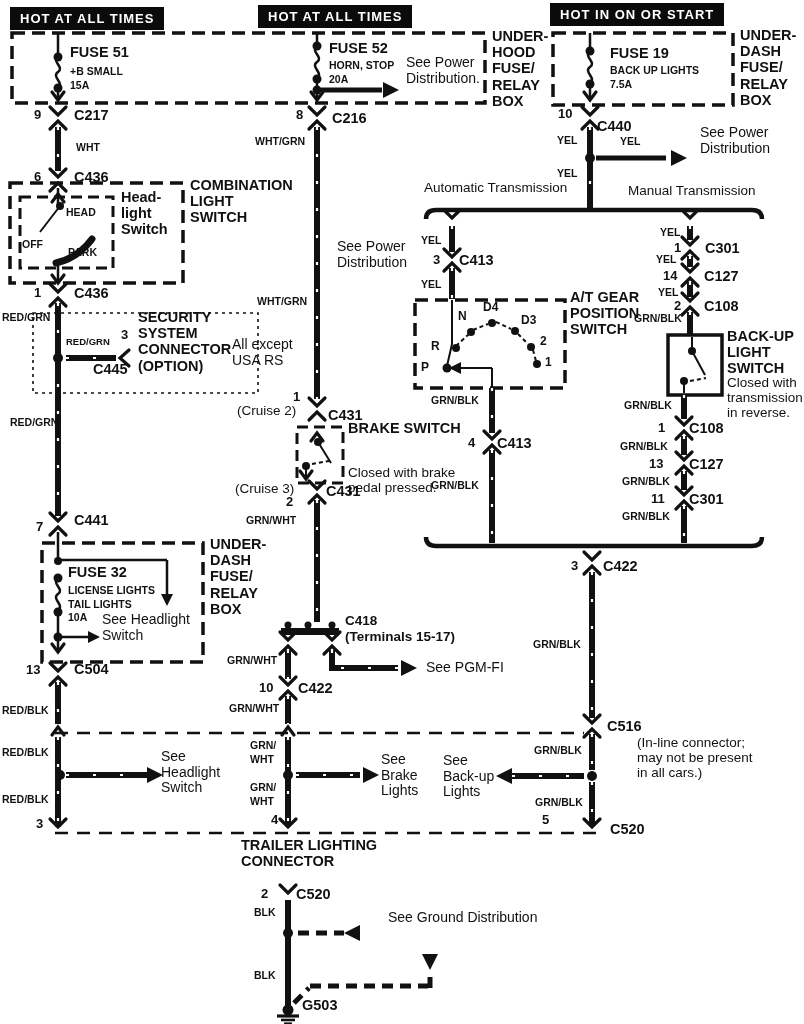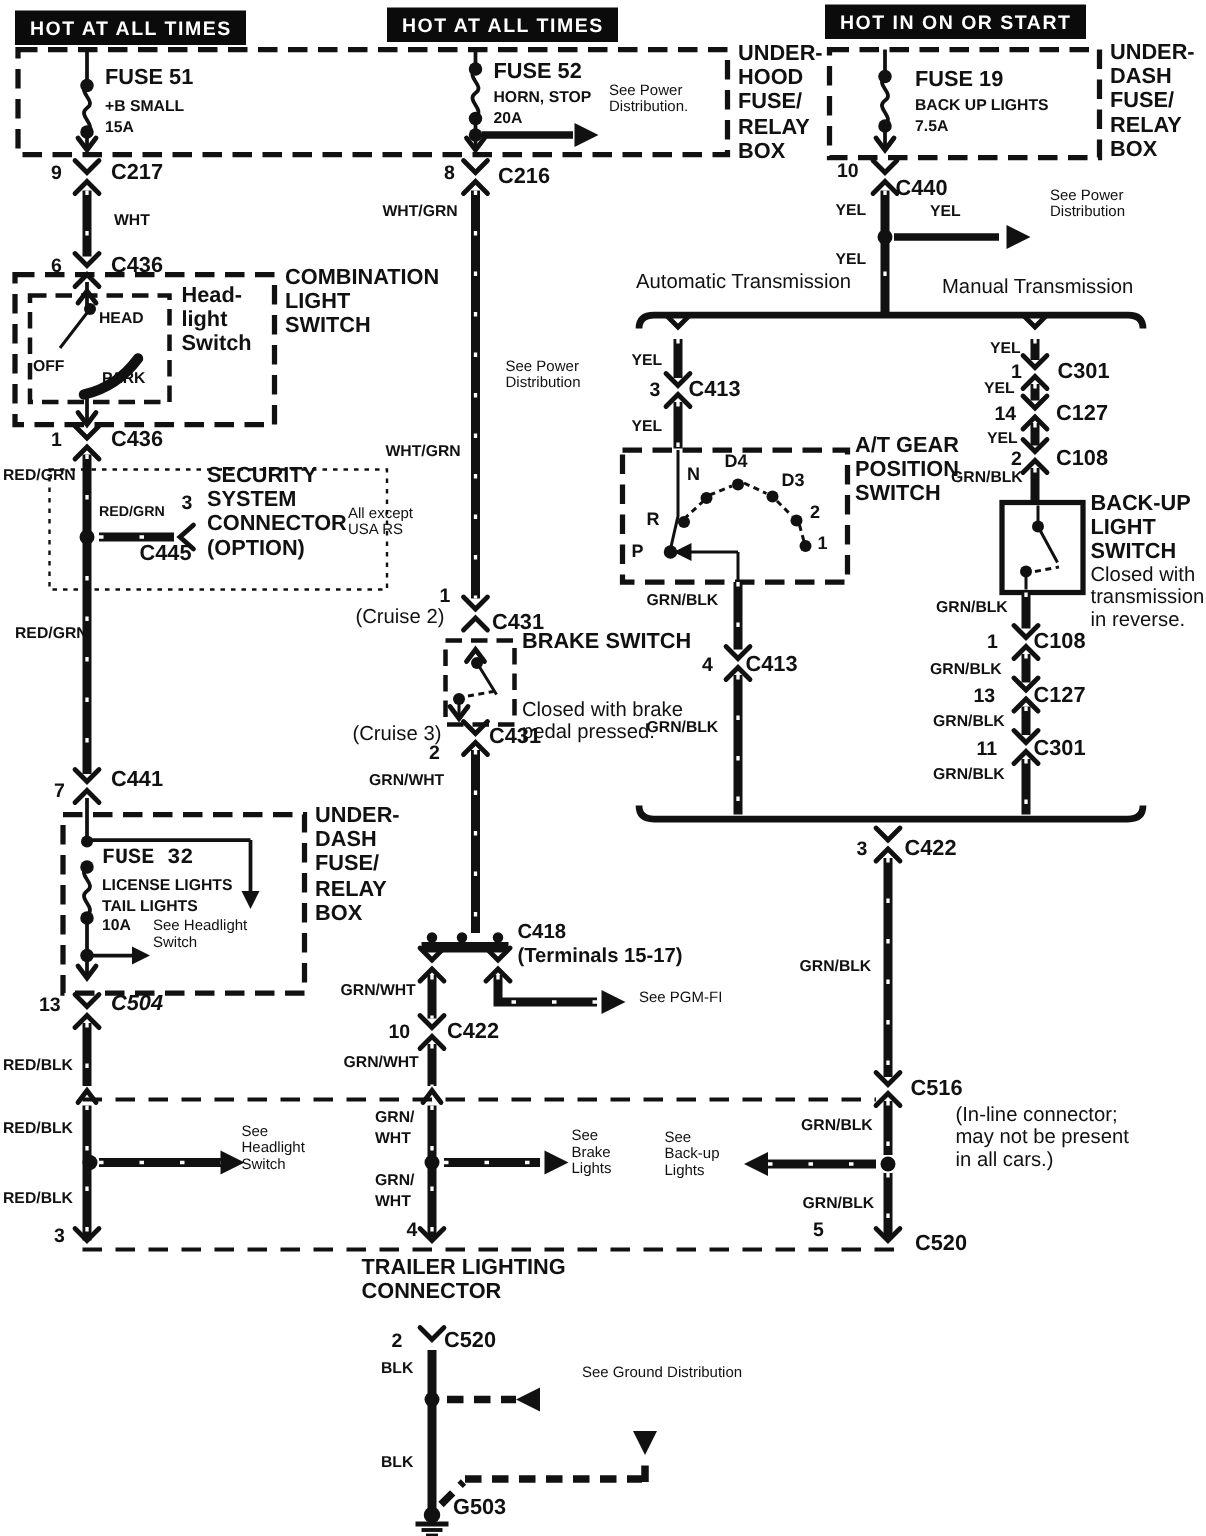--- a/index.html
+++ b/index.html
@@ -6,21 +6,21 @@
   #stage{position:relative;width:804px;height:1024px;background:#ffffff;overflow:hidden;
          font-family:"Liberation Sans","DejaVu Sans",sans-serif;}
   svg{position:absolute;left:0;top:0;}
   .lbl{position:absolute;font-weight:700;color:#111;white-space:pre-line;line-height:1.12;}
   .fs15{font-size:14.5px;}
   .fs14{font-size:13.5px;line-height:1.15;}
   .fs13{font-size:13px;}
   .fs12{font-size:12px;}
   .fs11{font-size:10.5px;line-height:1.3;}
   .fs10{font-size:9.5px;}
-  .reg{font-weight:400;font-size:10px;line-height:1.12;}
+  .reg{font-weight:400;font-size:14px;line-height:1.12;}
   .reg13{font-weight:400;font-size:13.5px;line-height:1.12;}
   .hdr{position:absolute;background:#0b0b0b;color:#fff;font-weight:700;font-size:13px;
        letter-spacing:1px;padding:4px 10px;}
   
   .wire{stroke:#111;stroke-width:6;fill:none;}
   .w5{stroke:#111;stroke-width:5;fill:none;}
   .tick{stroke:#fff;stroke-width:2.2;fill:none;stroke-dasharray:3 24;}
   .thin{stroke:#111;stroke-width:2.5;fill:none;}
   .thin2{stroke:#111;stroke-width:2;fill:none;}
   .sd{stroke:#111;stroke-width:2;fill:none;stroke-dasharray:4 3;}
@@ -234,21 +234,21 @@
 
 <div class="lbl fs15" style="left:70px;top:44px;">FUSE 51</div>
 <div class="lbl fs11" style="left:70px;top:65px;">+B SMALL
 15A</div>
 <div class="lbl fs15" style="left:329px;top:40px;">FUSE 52</div>
 <div class="lbl fs11" style="left:329px;top:59px;">HORN, STOP
 20A</div>
 <div class="lbl fs15" style="left:610px;top:45px;">FUSE 19</div>
 <div class="lbl fs11" style="left:610px;top:64px;">BACK UP LIGHTS
 7.5A</div>
-<div class="lbl fs15" style="left:68px;top:564px;font-family:Liberation Mono, monospace;">FUSE 32</div>
+<div class="lbl fs15" style="left:68px;top:564px;">FUSE 32</div>
 <div class="lbl fs11" style="left:68px;top:584px;">LICENSE LIGHTS
 TAIL LIGHTS
 10A</div>
 
 <div class="lbl reg" style="left:406px;top:55px;">See Power
 Distribution.</div>
 <div class="lbl reg" style="left:337px;top:239px;">See Power
 Distribution</div>
 <div class="lbl reg" style="left:700px;top:125px;">See Power
 Distribution</div>
@@ -313,21 +313,21 @@
 
 <div class="lbl fs13" style="left:34px;top:108px;">9</div>
 <div class="lbl fs15" style="left:74px;top:107px;">C217</div>
 <div class="lbl fs13" style="left:34px;top:170px;">6</div>
 <div class="lbl fs15" style="left:74px;top:169px;">C436</div>
 <div class="lbl fs13" style="left:34px;top:286px;">1</div>
 <div class="lbl fs15" style="left:74px;top:285px;">C436</div>
 <div class="lbl fs13" style="left:36px;top:520px;">7</div>
 <div class="lbl fs15" style="left:74px;top:512px;">C441</div>
 <div class="lbl fs13" style="left:26px;top:663px;">13</div>
-<div class="lbl fs15" style="left:74px;top:661px;font-style:italic;">C504</div>
+<div class="lbl fs15" style="left:74px;top:661px;">C504</div>
 <div class="lbl fs13" style="left:296px;top:108px;">8</div>
 <div class="lbl fs15" style="left:332px;top:110px;">C216</div>
 <div class="lbl reg13" style="left:237px;top:403px;">(Cruise 2)</div>
 <div class="lbl fs13" style="left:293px;top:390px;">1</div>
 <div class="lbl fs15" style="left:328px;top:407px;">C431</div>
 <div class="lbl reg13" style="left:235px;top:481px;">(Cruise 3)</div>
 <div class="lbl fs13" style="left:286px;top:495px;">2</div>
 <div class="lbl fs15" style="left:326px;top:483px;">C431</div>
 <div class="lbl fs14" style="left:345px;top:613px;">C418
 (Terminals 15-17)</div>

